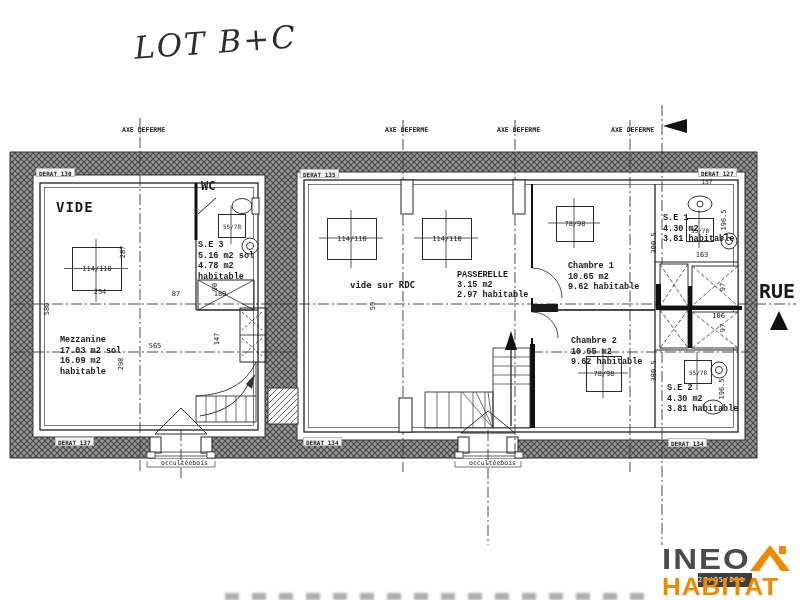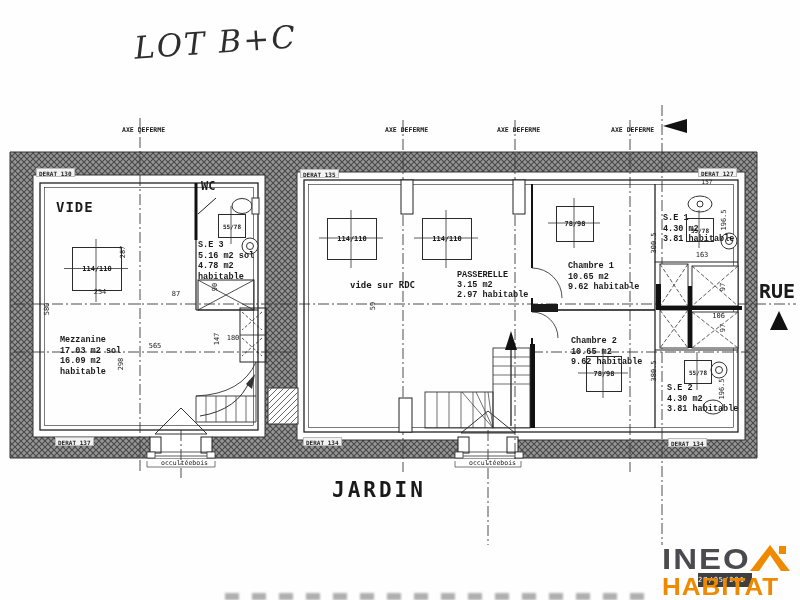--- a/index.html
+++ b/index.html
@@ -3,21 +3,21 @@
 <meta charset="utf-8">
 <style>
   html,body{margin:0;padding:0;background:#fff;}
   .page{position:relative;width:800px;height:600px;background:#fefefe;overflow:hidden;
         font-family:"DejaVu Sans Mono",monospace;color:#1a1a1a;}
   .page svg{position:absolute;left:0;top:0;}
   .lbl{position:absolute;white-space:pre;}
   .b{font-weight:bold;}
   .dim{position:absolute;font-size:7px;text-align:center;width:30px;height:10px;line-height:10px;}
   .vert{transform:rotate(-90deg);}
-  .marker{position:absolute;border:1px solid #2b2b2b;display:flex;align-items:center;justify-content:center;font-size:7px;font-weight:bold;}
+  .marker{position:absolute;border:1px solid #2b2b2b;display:flex;align-items:center;justify-content:center;font-size:7px;font-weight:normal;}
   .marker.sm{font-size:6px;}
   .tag{position:absolute;font-size:6px;font-weight:bold;background:#f2f2f2;color:#222;padding:0 2px;height:9px;line-height:9px;border:1px solid #bbb;box-sizing:border-box;}
   .block{position:absolute;font-size:8.5px;font-weight:bold;line-height:10.5px;}
   .block span{display:block;font-family:Liberation Mono, monospace;}
   .small2{position:absolute;font-size:6.5px;line-height:7.5px;}
   .lot{position:absolute;left:134px;top:24px;font-family:"DejaVu Serif",serif;font-style:italic;
        font-size:31px;color:#2e2e2e;transform:rotate(-4deg);letter-spacing:2px;}
   .jardin{position:absolute;left:332px;top:478px;font-size:21px;font-weight:bold;letter-spacing:3px;}
   .rue{position:absolute;left:759px;top:279px;font-size:20px;font-weight:bold;}
   .tb{position:absolute;left:610px;top:551px;width:178px;height:41px;border:1.5px solid #222;background:#fff;box-sizing:border-box;display:flex;}
@@ -250,21 +250,21 @@
       <span>55/78</span>
     </div>
 <div class="marker sm" style="left:684px;top:360px;width:26px;height:22px;">
       <span>55/78</span>
     </div>
 
 <div class="dim vert" style="left:108px;top:247px;">287</div>
 <div class="dim" style="left:85px;top:287px;">254</div>
 <div class="dim" style="left:161px;top:289px;">87</div>
 <div class="dim vert" style="left:200px;top:282px;">90</div>
-<div class="dim" style="left:218px;top:289px;margin-top:44px;">180</div>
+<div class="dim" style="left:205px;top:289px;">180</div>
 <div class="dim vert" style="left:32px;top:304px;">580</div>
 <div class="dim vert" style="left:106px;top:359px;">298</div>
 <div class="dim" style="left:140px;top:341px;">565</div>
 <div class="dim vert" style="left:202px;top:334px;">147</div>
 <div class="dim vert" style="left:358px;top:301px;">59</div>
 <div class="dim" style="left:687px;top:250px;">163</div>
 <div class="dim vert" style="left:709px;top:215px;">196.5</div>
 <div class="dim vert" style="left:639px;top:238px;">300.5</div>
 <div class="dim vert" style="left:708px;top:282px;">97</div>
 <div class="dim" style="left:695px;top:311px;text-align:right;">106</div>
@@ -273,21 +273,20 @@
 <div class="dim vert" style="left:707px;top:384px;">196.5</div>
 <div class="dim" style="left:692px;top:177px;font-size:6px;">157</div>
 
 <div class="tag" style="left:36px;top:168px;">DERAT 130</div>
 <div class="tag" style="left:300px;top:169px;">DERAT 135</div>
 <div class="tag" style="left:698px;top:168px;">DERAT 127</div>
 <div class="tag" style="left:55px;top:437px;">DERAT 137</div>
 <div class="tag" style="left:303px;top:437px;">DERAT 134</div>
 <div class="tag" style="left:668px;top:438px;">DERAT 134</div>
 
-<div class="jardin">JARDIN</div>
 <div class="rue">RUE</div>
 
 <div class="tb-date">27/05/201</div>
 
 <div class="logo">
   <div class="ineo">INEO</div>
   <div class="house">
     <svg width="46" height="36" viewBox="0 0 46 36">
       <polygon points="2,32 22,6 42,32 33,32 22,16 11,32" fill="#ef8a00"></polygon>
       <rect x="31" y="7" width="7" height="8" fill="#ef8a00"></rect>

